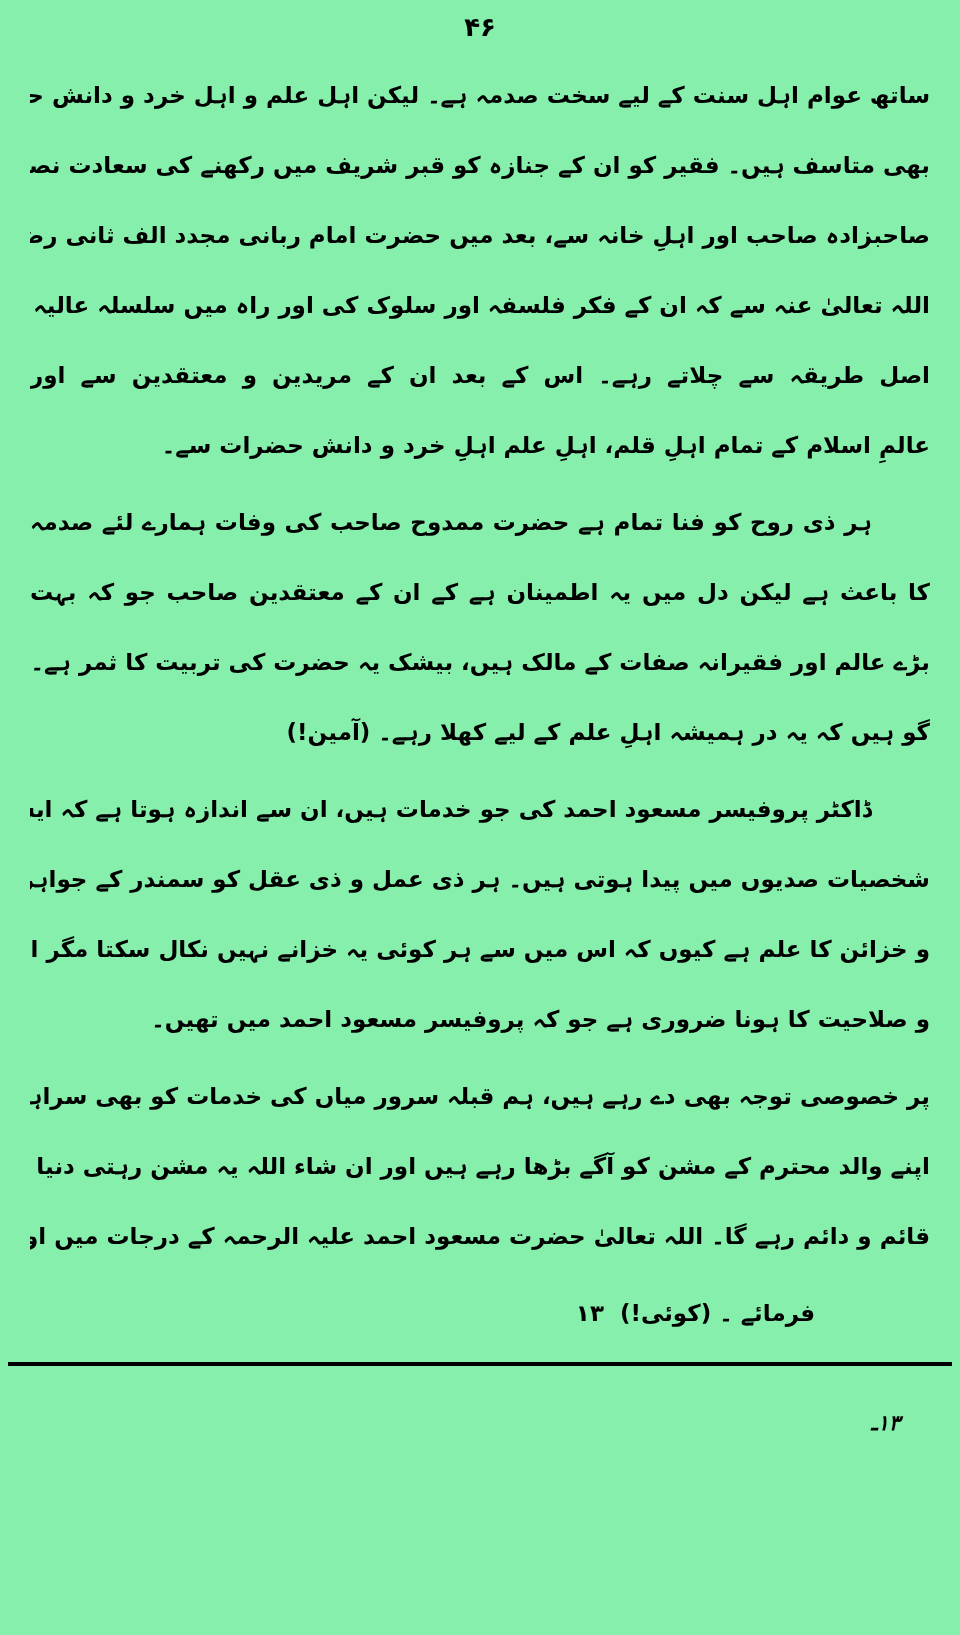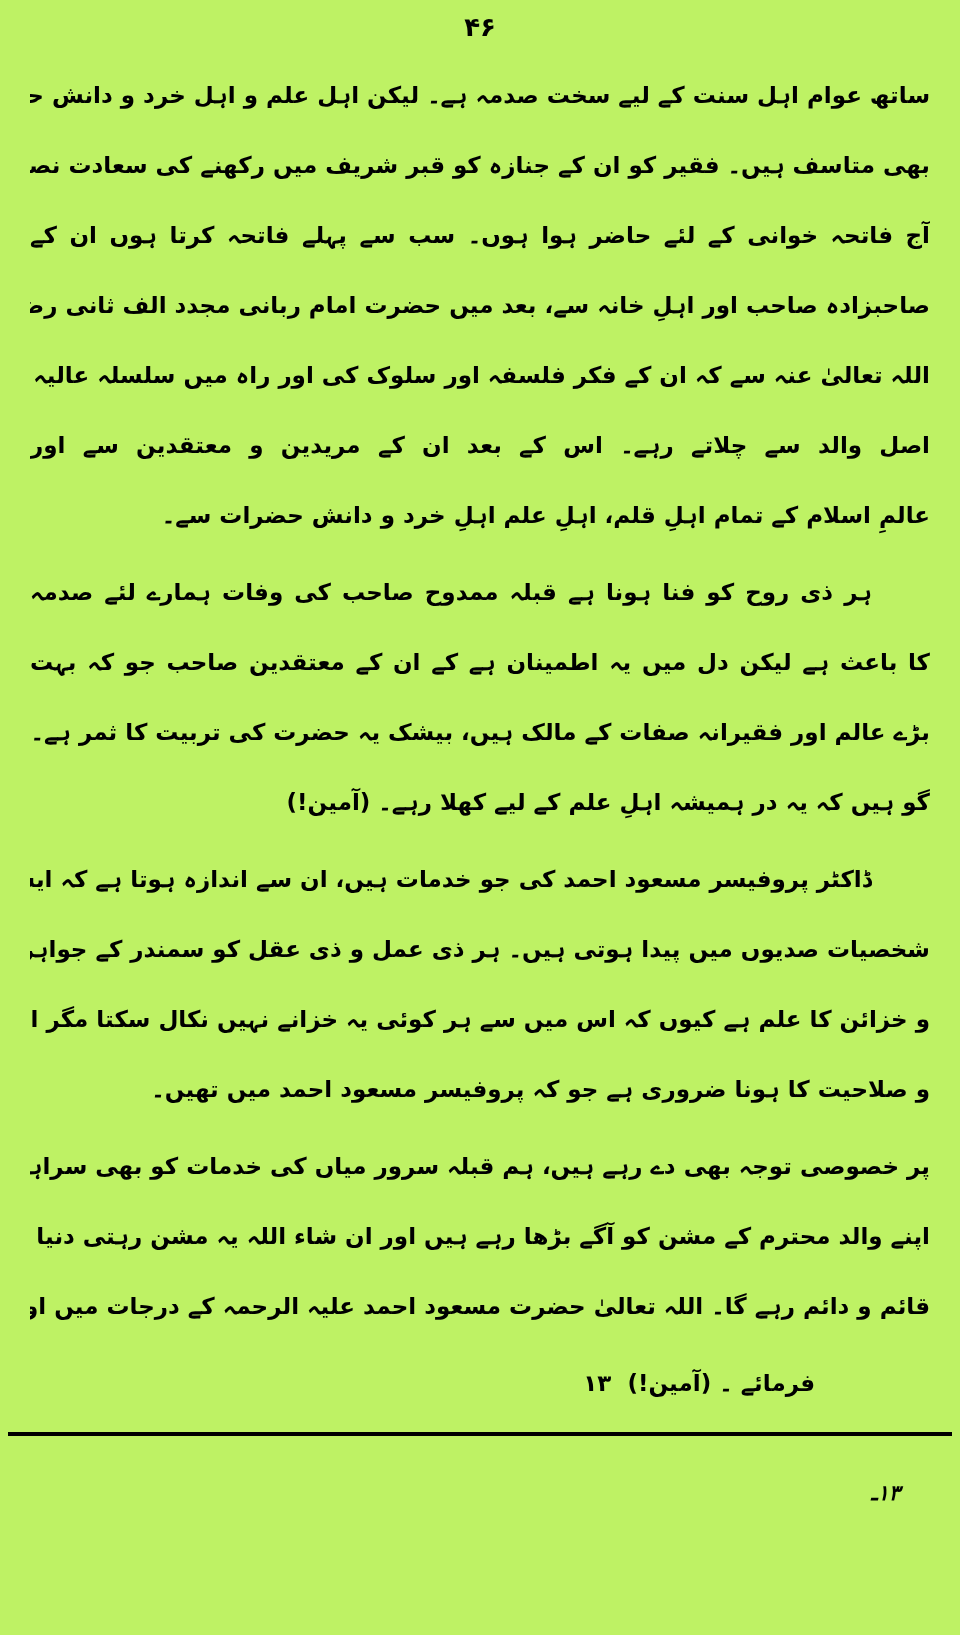--- a/index.html
+++ b/index.html
@@ -1,19 +1,19 @@
 <!DOCTYPE html>
 <html lang="ur" dir="rtl"><head>
 <meta charset="utf-8">
 <style>
   html,body{margin:0;padding:0;background:#e8e8e8;}
   .page{
     position:relative;
     width:960px;height:1635px;
-    background:#bef264;
+    background:#86efac;
     color:#000000;
     font-family:"DejaVu Sans", sans-serif;
     overflow:hidden;
     direction:rtl;
     box-sizing:border-box;
   }
   .pageno{
     text-align:center;
     font-size:26px;
     font-weight:bold;
@@ -78,47 +78,46 @@
 <body>
 
 <div class="page">
 
   <div class="pageno">۴۶</div>
 
   <div class="content" id="content">
       <div class="para">
         <div class="line">ساتھ عوام اہل سنت کے لیے سخت صدمہ ہے۔ لیکن اہل علم و اہل خرد و دانش حضرات</div>
         <div class="line">بھی متاسف ہیں۔ فقیر کو ان کے جنازہ کو قبر شریف میں رکھنے کی سعادت نصیب ہوئی،</div>
-        <div class="line">آج فاتحہ خوانی کے لئے حاضر ہوا ہوں۔ سب سے پہلے فاتحہ کرتا ہوں ان کے</div>
         <div class="line">صاحبزادہ صاحب اور اہلِ خانہ سے، بعد میں حضرت امام ربانی مجدد الف ثانی رضی</div>
         <div class="line">اللہ تعالیٰ عنہ سے کہ ان کے فکر فلسفہ اور سلوک کی اور راہ میں سلسلہ عالیہ نقشبندیہ</div>
-        <div class="line">اصل والد سے چلاتے رہے۔ اس کے بعد ان کے مریدین و معتقدین سے اور</div>
+        <div class="line">اصل طریقہ سے چلاتے رہے۔ اس کے بعد ان کے مریدین و معتقدین سے اور</div>
         <div class="line end">عالمِ اسلام کے تمام اہلِ قلم، اہلِ علم اہلِ خرد و دانش حضرات سے۔</div>
       </div>
       <div class="para">
-        <div class="line indent">ہر ذی روح کو فنا ہونا ہے قبلہ ممدوح صاحب کی وفات ہمارے لئے صدمہ</div>
+        <div class="line indent">ہر ذی روح کو فنا تمام ہے حضرت ممدوح صاحب کی وفات ہمارے لئے صدمہ</div>
         <div class="line">کا باعث ہے لیکن دل میں یہ اطمینان ہے کے ان کے معتقدین صاحب جو کہ بہت</div>
         <div class="line">بڑے عالم اور فقیرانہ صفات کے مالک ہیں، بیشک یہ حضرت کی تربیت کا ثمر ہے۔ دعا</div>
         <div class="line end">گو ہیں کہ یہ در ہمیشہ اہلِ علم کے لیے کھلا رہے۔ (آمین!)</div>
       </div>
       <div class="para">
         <div class="line indent">ڈاکٹر پروفیسر مسعود احمد کی جو خدمات ہیں، ان سے اندازہ ہوتا ہے کہ ایسی</div>
         <div class="line">شخصیات صدیوں میں پیدا ہوتی ہیں۔ ہر ذی عمل و ذی عقل کو سمندر کے جواہرات</div>
         <div class="line">و خزائن کا علم ہے کیوں کہ اس میں سے ہر کوئی یہ خزانے نہیں نکال سکتا مگر اس میں ہمت</div>
         <div class="line end">و صلاحیت کا ہونا ضروری ہے جو کہ پروفیسر مسعود احمد میں تھیں۔</div>
       </div>
       <div class="para">
         <div class="line">پر خصوصی توجہ بھی دے رہے ہیں، ہم قبلہ سرور میاں کی خدمات کو بھی سراہتے ہیں کہ وہ</div>
         <div class="line">اپنے والد محترم کے مشن کو آگے بڑھا رہے ہیں اور ان شاء اللہ یہ مشن رہتی دنیا تک</div>
         <div class="line">قائم و دائم رہے گا۔ اللہ تعالیٰ حضرت مسعود احمد علیہ الرحمہ کے درجات میں اور اضافہ</div>
       </div>
     </div>
 
   <div class="closing">
-    <span>فرمائے ۔ (آمین!)</span>
+    <span>فرمائے ۔ (کوئی!)</span>
     <span class="fref">۱۳</span>
   </div>
 
   <div class="rule"></div>
 
   <div class="footnote">
     <span class="fn-marker">۱۳ـ</span>
   </div>
 
 </div>

